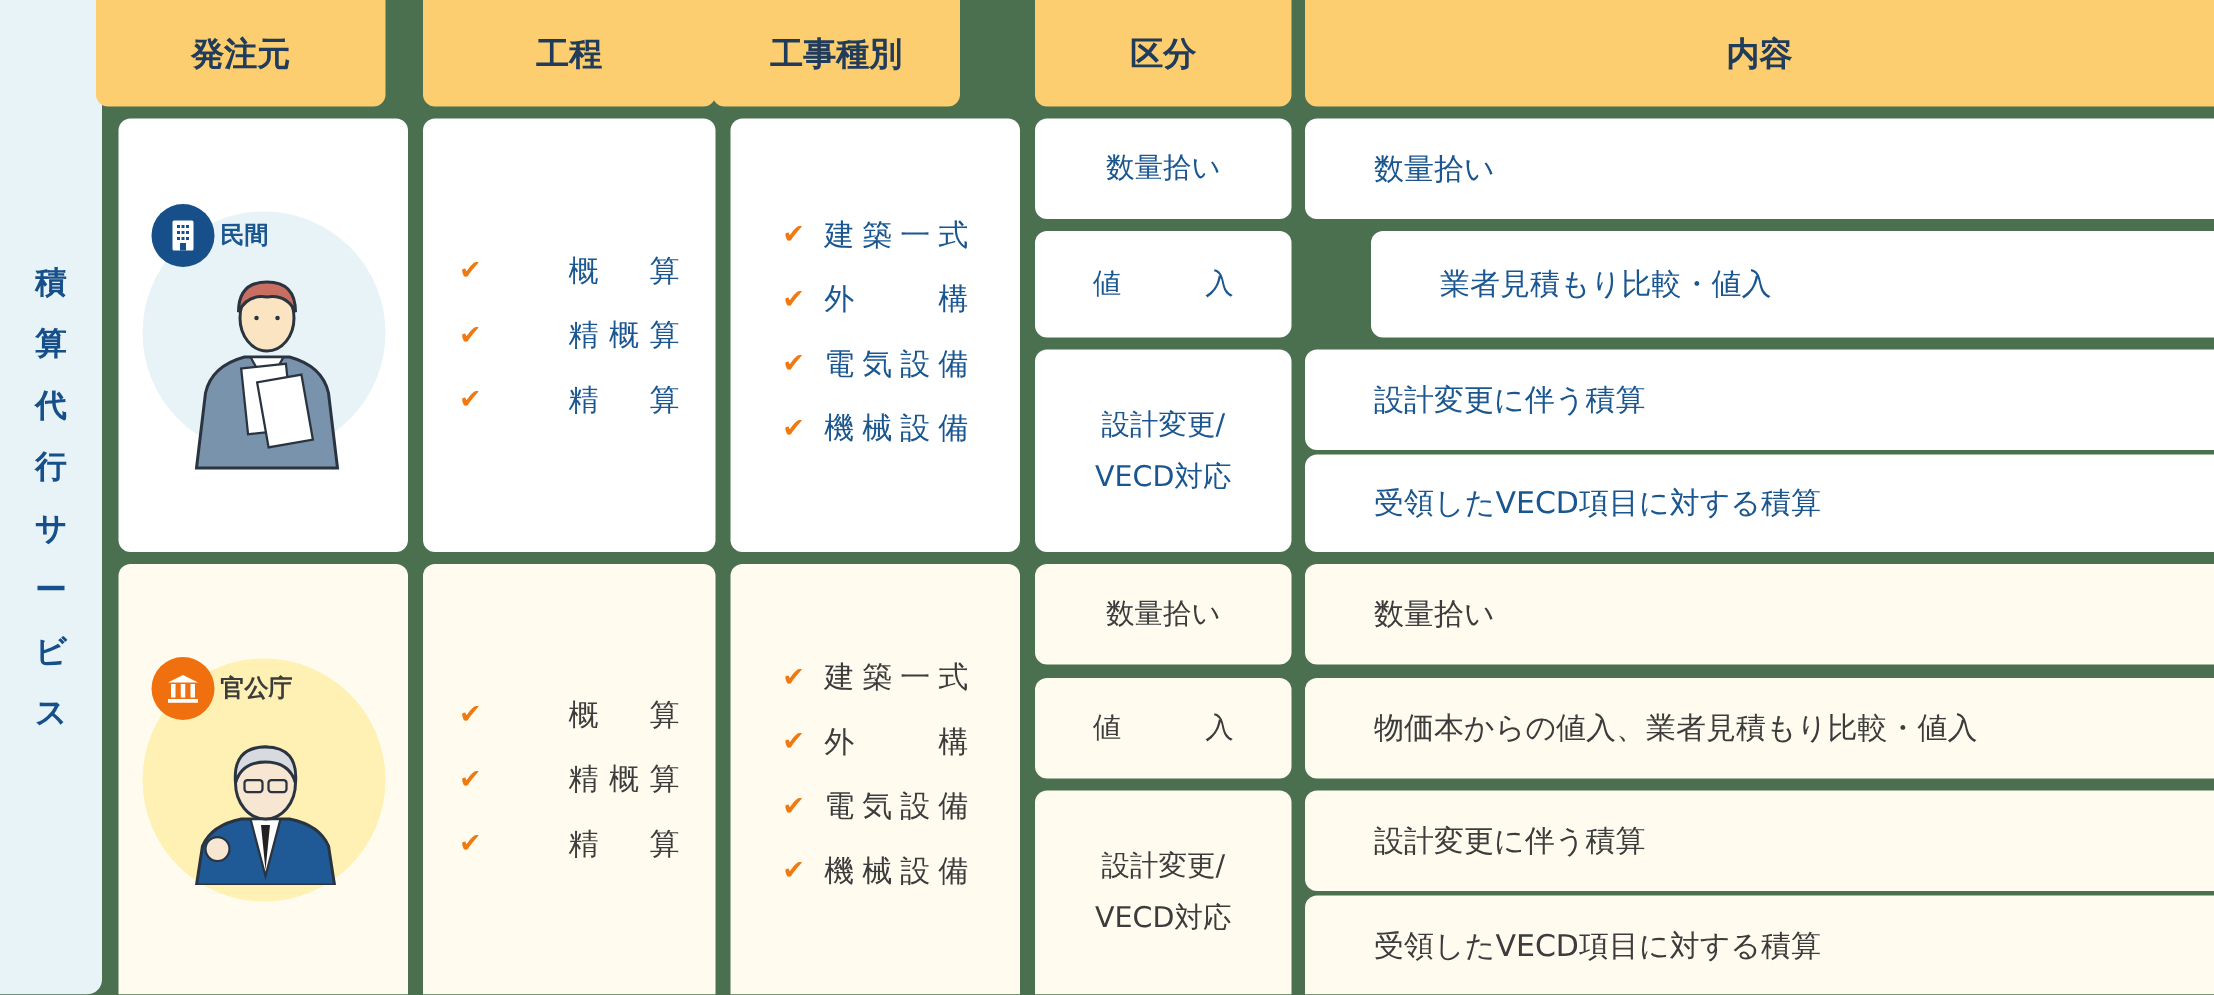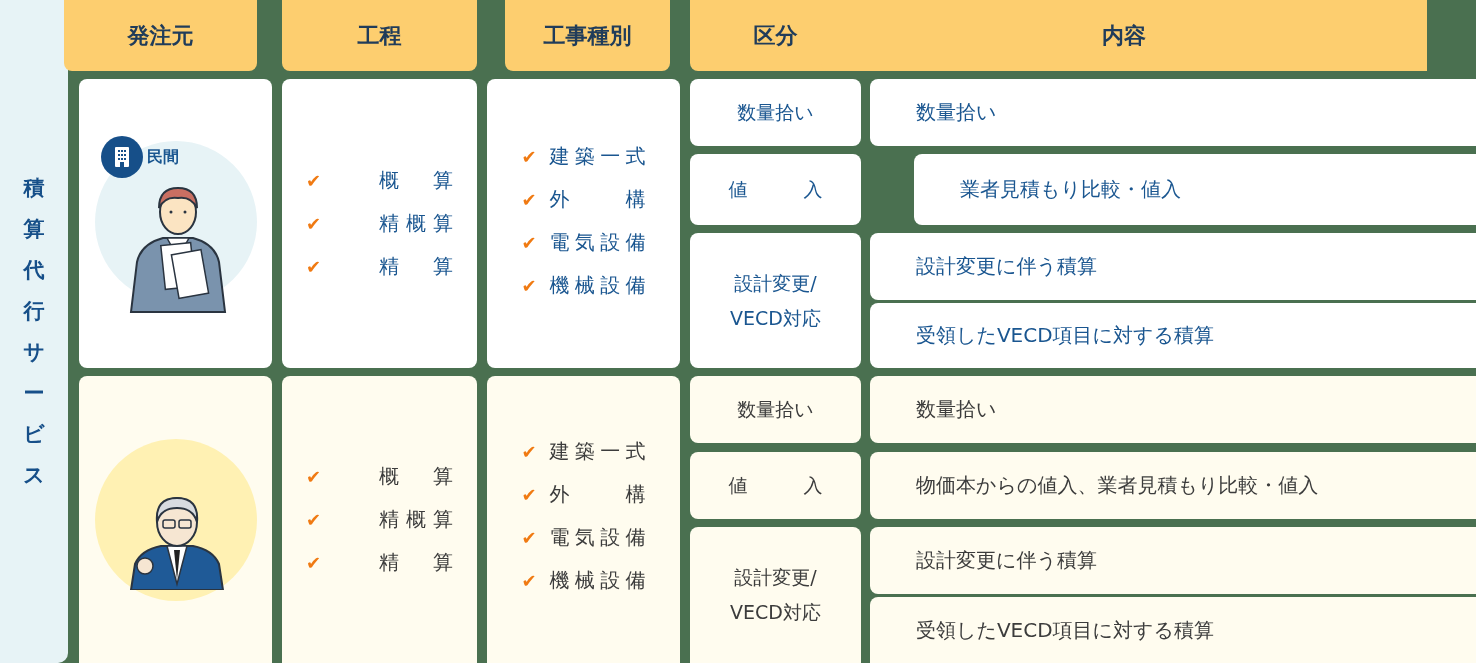--- a/index.html
+++ b/index.html
@@ -62,23 +62,23 @@
   <span>代</span>
   <span>行</span>
   <span>サ</span>
   <span>ー</span>
   <span>ビ</span>
   <span>ス</span>
 </div>
 
 <div class="cell hdr" style="left:64px;width:193px;">発注元</div>
 <div class="cell hdr" style="left:282px;width:195px;text-align:center;">工程</div>
-<div class="cell hdr" style="left:505px;width:165px;">工事種別</div>
+<div class="cell hdr" style="left:475px;width:165px;">工事種別</div>
 <div class="cell hdr" style="left:690px;width:171px;">区分</div>
-<div class="cell hdr" style="left:821px;width:606px;border-radius:0 0 0 8px;">内容</div>
+<div class="cell hdr" style="left:870px;width:606px;border-radius:0 0 0 8px;">内容</div>
 
 <div class="cell w org" style="left:79px;top:79px;width:193px;height:289px;">
   <div class="circle" style="top:62px;background:#e7f3f6;"></div>
   <div class="org-label blue" style="top:57px;">
     <span class="badge" style="background:#164f89;">
       <svg width="18" height="22" viewBox="0 0 18 22">
           <rect x="2" y="1" width="14" height="20" rx="1" fill="#fff"></rect>
           <g fill="#164f89">
             <rect x="5" y="4" width="2" height="2"></rect>
             <rect x="8" y="4" width="2" height="2"></rect>
@@ -156,20 +156,32 @@
   <span>VECD対応</span>
 </div>
 
 <div class="cell w nai blue" style="left:870px;top:79px;width:606px;height:67px;border-radius:8px 0 0 8px;">数量拾い</div>
 <div class="cell w nai blue" style="left:914px;top:154px;width:606px;height:71px;border-radius:8px 0 0 8px;">業者見積もり比較・値入</div>
 <div class="cell w nai blue" style="left:870px;top:233px;width:606px;height:67px;border-radius:8px 0 0 8px;">設計変更に伴う積算</div>
 <div class="cell w nai blue" style="left:870px;top:303px;width:606px;height:65px;border-radius:8px 0 0 8px;">受領したVECD項目に対する積算</div>
 
 <div class="cell y org" style="left:79px;top:376px;width:193px;height:287px;border-radius:8px 8px 0 0;">
   <div class="circle" style="top:63px;background:#fff1b3;"></div>
+  <div class="org-label gray" style="top:62px;">
+    <span class="badge" style="background:#f07010;">
+      <svg width="22" height="20" viewBox="0 0 22 20">
+          <path d="M11 1 L21 6 L1 6 Z" fill="#fff"></path>
+          <rect x="3" y="7" width="3" height="9" fill="#fff"></rect>
+          <rect x="9.5" y="7" width="3" height="9" fill="#fff"></rect>
+          <rect x="16" y="7" width="3" height="9" fill="#fff"></rect>
+          <rect x="1" y="17" width="20" height="2.5" fill="#fff"></rect>
+        </svg>
+    </span>
+    <span>官公庁</span>
+  </div>
   <svg class="person" style="left:48px;top:118px;" width="100" height="96" viewBox="0 0 100 96">
     <path d="M4 96 L8 70 Q14 56 34 52 L66 52 Q86 56 92 70 L96 96 Z" fill="#1f5a97" stroke="#2a3440" stroke-width="2"></path>
     <path d="M40 52 L50 90 L60 52 Z" fill="#fff" stroke="#2a3440" stroke-width="1.5"></path>
     <path d="M47 56 L50 86 L53 56 Z" fill="#222"></path>
     <ellipse cx="50" cy="28" rx="20" ry="24" fill="#f6e6d2" stroke="#2a3440" stroke-width="2"></ellipse>
     <path d="M30 28 Q28 4 50 4 Q72 4 70 28 Q66 14 50 14 Q34 14 30 28 Z" fill="#d7dbe0" stroke="#2a3440" stroke-width="2"></path>
     <rect x="36" y="26" width="12" height="8" rx="2" fill="none" stroke="#2a3440" stroke-width="1.5"></rect>
     <rect x="52" y="26" width="12" height="8" rx="2" fill="none" stroke="#2a3440" stroke-width="1.5"></rect>
     <circle cx="18" cy="72" r="8" fill="#f6e6d2" stroke="#2a3440" stroke-width="1.5"></circle>
   </svg>

